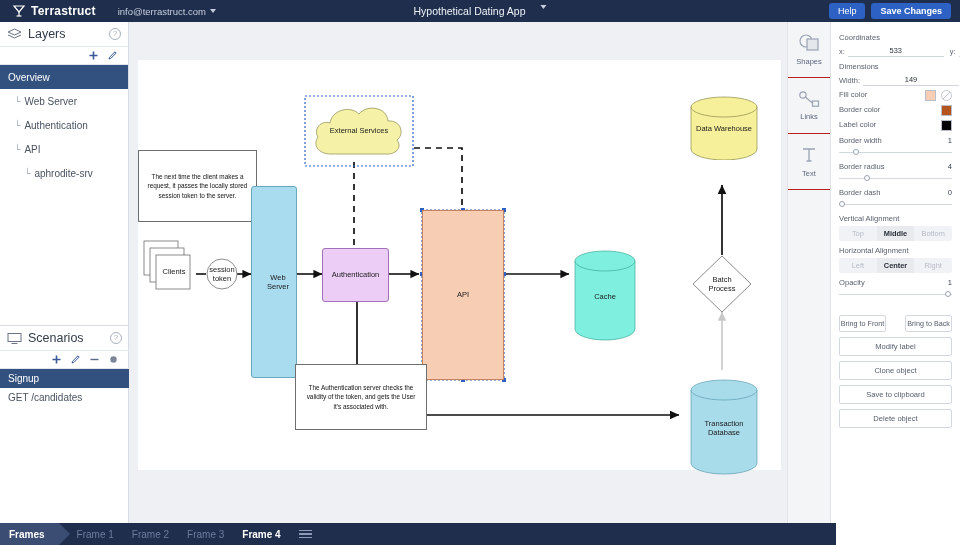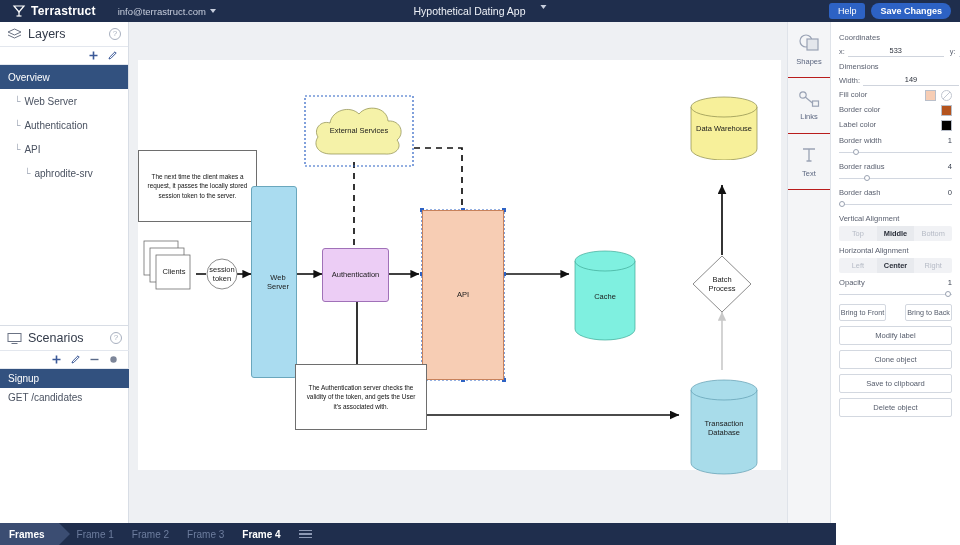--- a/index.html
+++ b/index.html
@@ -20,21 +20,21 @@
   .brand{ display:flex; align-items:center; gap:5px; padding-left:12px; }
   .brand-logo{ width:14px; height:14px; position:relative; }
   .brand-name{ color:#fff; font-size:12px; font-weight:bold; letter-spacing:.2px;}
   .email-wrap{ display:flex; align-items:center; gap:4px; margin-left:22px;}
   .email{ color:#c7cedd; font-size:9.5px; }
   .caret{ width:0;height:0;border-left:3.5px solid transparent;border-right:3.5px solid transparent;border-top:4px solid #c7cedd;}
   .doc-wrap{ position:absolute; left:50%; transform:translateX(-50%); display:flex; align-items:flex-start; gap:15px;}
   .doc-title{ color:#eef1f7; font-size:10.5px; }
   .topright{ margin-left:auto; display:flex; align-items:center; gap:6px; padding-right:9px;}
   .btn-help{ background:#2d62c4; color:#fff; font-size:9px; border-radius:3px; padding:3px 9px; border:none;}
-  .btn-save{ background:#2d62c4; color:#fff; font-size:9px; border-radius:8px; padding:3px 9px; border:none; font-weight:bold;}
+  .btn-save{ background:#2d62c4; color:#fff; font-size:9px; border-radius:3px; padding:3px 9px; border:none; font-weight:bold;}
 
   
   .left{ position:absolute; left:0; top:22px; width:129px; height:501px; background:#fff; border-right:1px solid #d8dde5;}
   .panel-head{ display:flex; align-items:center; height:25px; padding:0 7px; border-bottom:1px solid #e3e7ee;}
   .panel-icon{ width:15px; height:13px; position:relative; margin-right:6px;}
   .panel-title{ font-size:12.5px; color:#333b4a; flex:1; }
   .qmark{ width:12px;height:12px;border-radius:50%;border:1px solid #a8b0bf;color:#a8b0bf;font-size:8px;line-height:10px;text-align:center;}
   .tool-row{ height:18px; display:flex; align-items:center; justify-content:flex-end; gap:8px; padding-right:10px; border-bottom:1px solid #e3e7ee;}
   .mini-ico{ width:11px; height:11px; position:relative; }
   .tree{ padding:0; }
@@ -73,21 +73,21 @@
   .nocolor{ width:11px;height:11px;border:1px solid #c2c7d1;border-radius:50%;margin-left:5px;position:relative;}
   .sliderrow{ margin:5px 0 2px; }
   .sliderrow .top{ display:flex; justify-content:space-between; font-size:7.6px; color:#5b6170;}
   .sliderrow .top .val{ color:#3a4150;}
   .track{ position:relative; height:9px; margin-top:3px;}
   .track .bar{ position:absolute; top:4px; left:0; right:0; height:1px; background:#d2d7e0;}
   .knob{ position:absolute; top:1px; width:6px; height:6px; border-radius:50%; border:1px solid #9aa2b1; background:#fff;}
   .segwrap{ display:flex; background:#f1f2f5; border-radius:2px; margin-top:2px; margin-bottom:2px;}
   .seg{ flex:1; text-align:center; font-size:7.4px; padding:3px 0; color:#b6bbc6;}
   .seg.on{ color:#2a2f3a; font-weight:bold; background:#e8eaee;}
-  .btnrow{ display:flex; gap:19px; margin-top:5px;align-items:center;}
+  .btnrow{ display:flex; gap:19px; margin-top:16px;align-items:center;}
   .obtn{ flex:1; border:1px solid #d3d8e0; border-radius:2px; background:#fff; font-size:7.2px; color:#555c6b; padding:3px 0; text-align:center;}
   .wbtn{ display:block; width:100%; border:1px solid #d3d8e0; border-radius:2px; background:#fff; font-size:7.6px; color:#555c6b; padding:4px 0; text-align:center; margin-top:5px;}
 
   
   .bottom{ position:absolute; left:0; top:523px; width:836px; height:22px; background:#1f2e4d; display:flex; align-items:center;}
   .frames-tab{ position:relative; background:#3b4d72; height:22px; display:flex; align-items:center; padding:0 14px 0 9px; color:#fff; font-size:10px; font-weight:bold;}
   .frames-tab:after{ content:""; position:absolute; right:-11px; top:0; width:0; height:0; border-top:11px solid transparent; border-bottom:11px solid transparent; border-left:11px solid #3b4d72;}
   .frame-lnk{ font-size:10px; color:#6d7d9e; margin-left:18px;}
   .frame-lnk.on{ color:#fff; font-weight:bold;}
   .hamb{ margin-left:18px; display:flex; flex-direction:column; gap:2px;}

